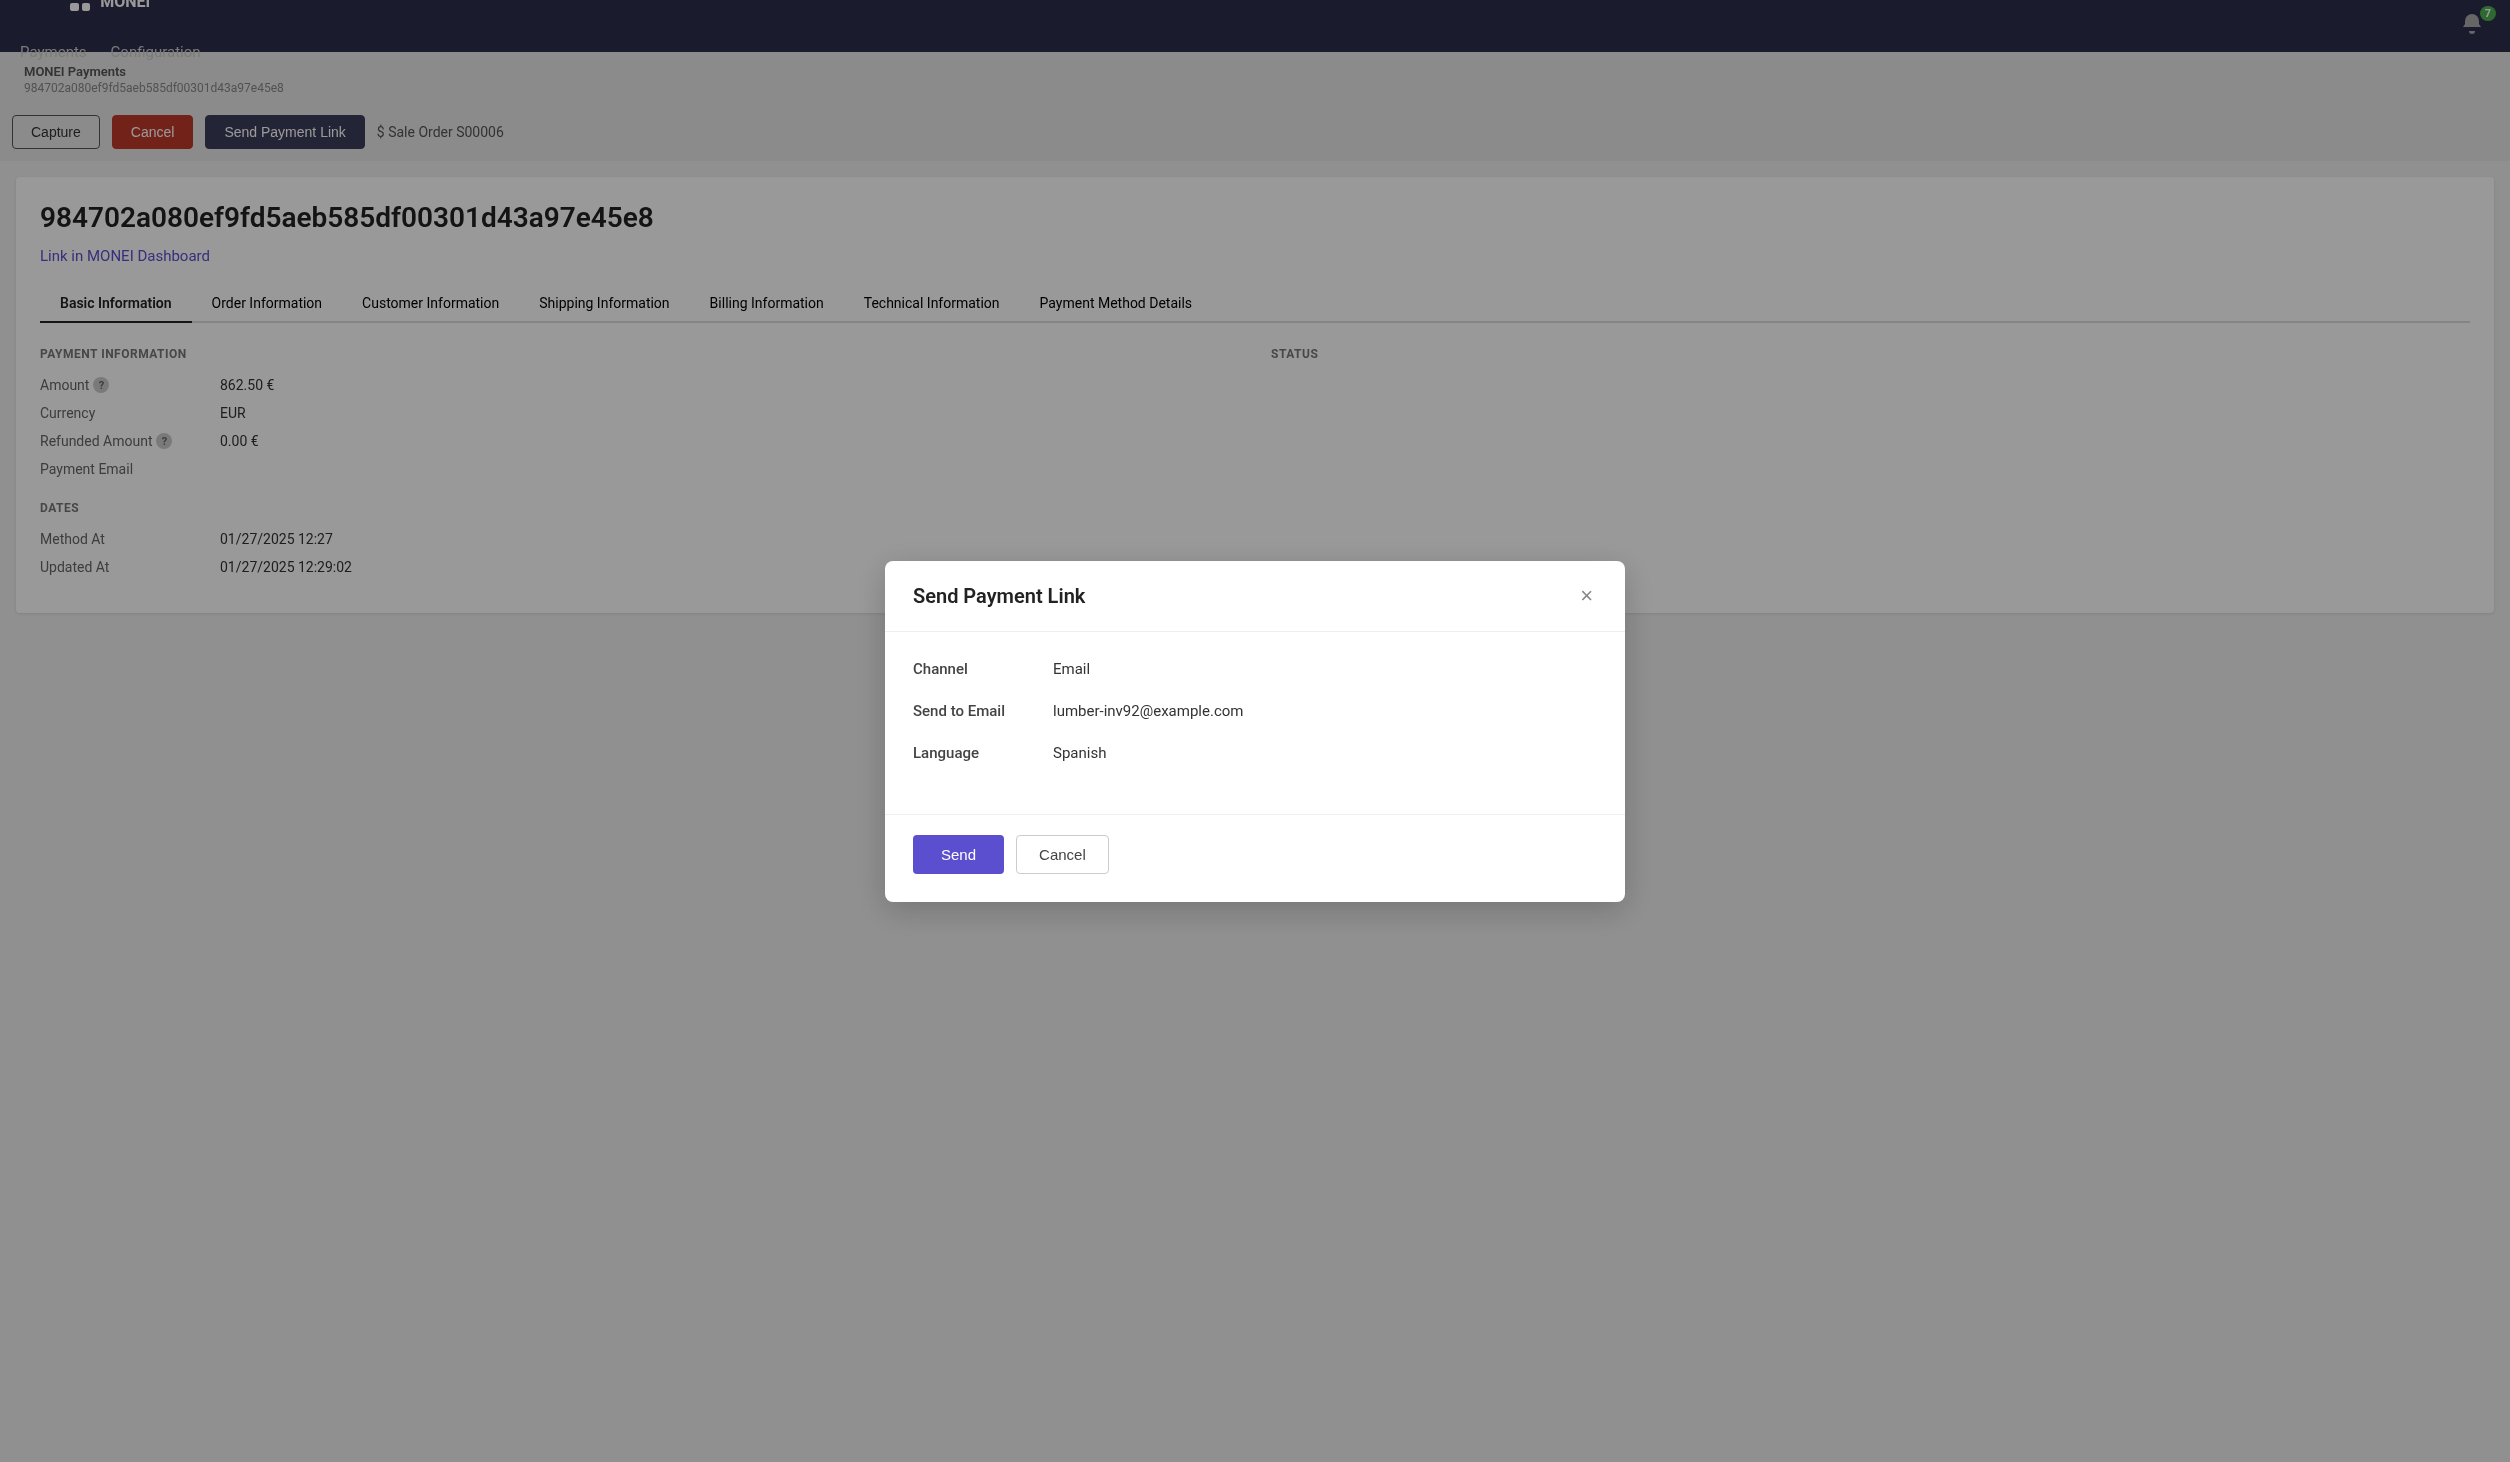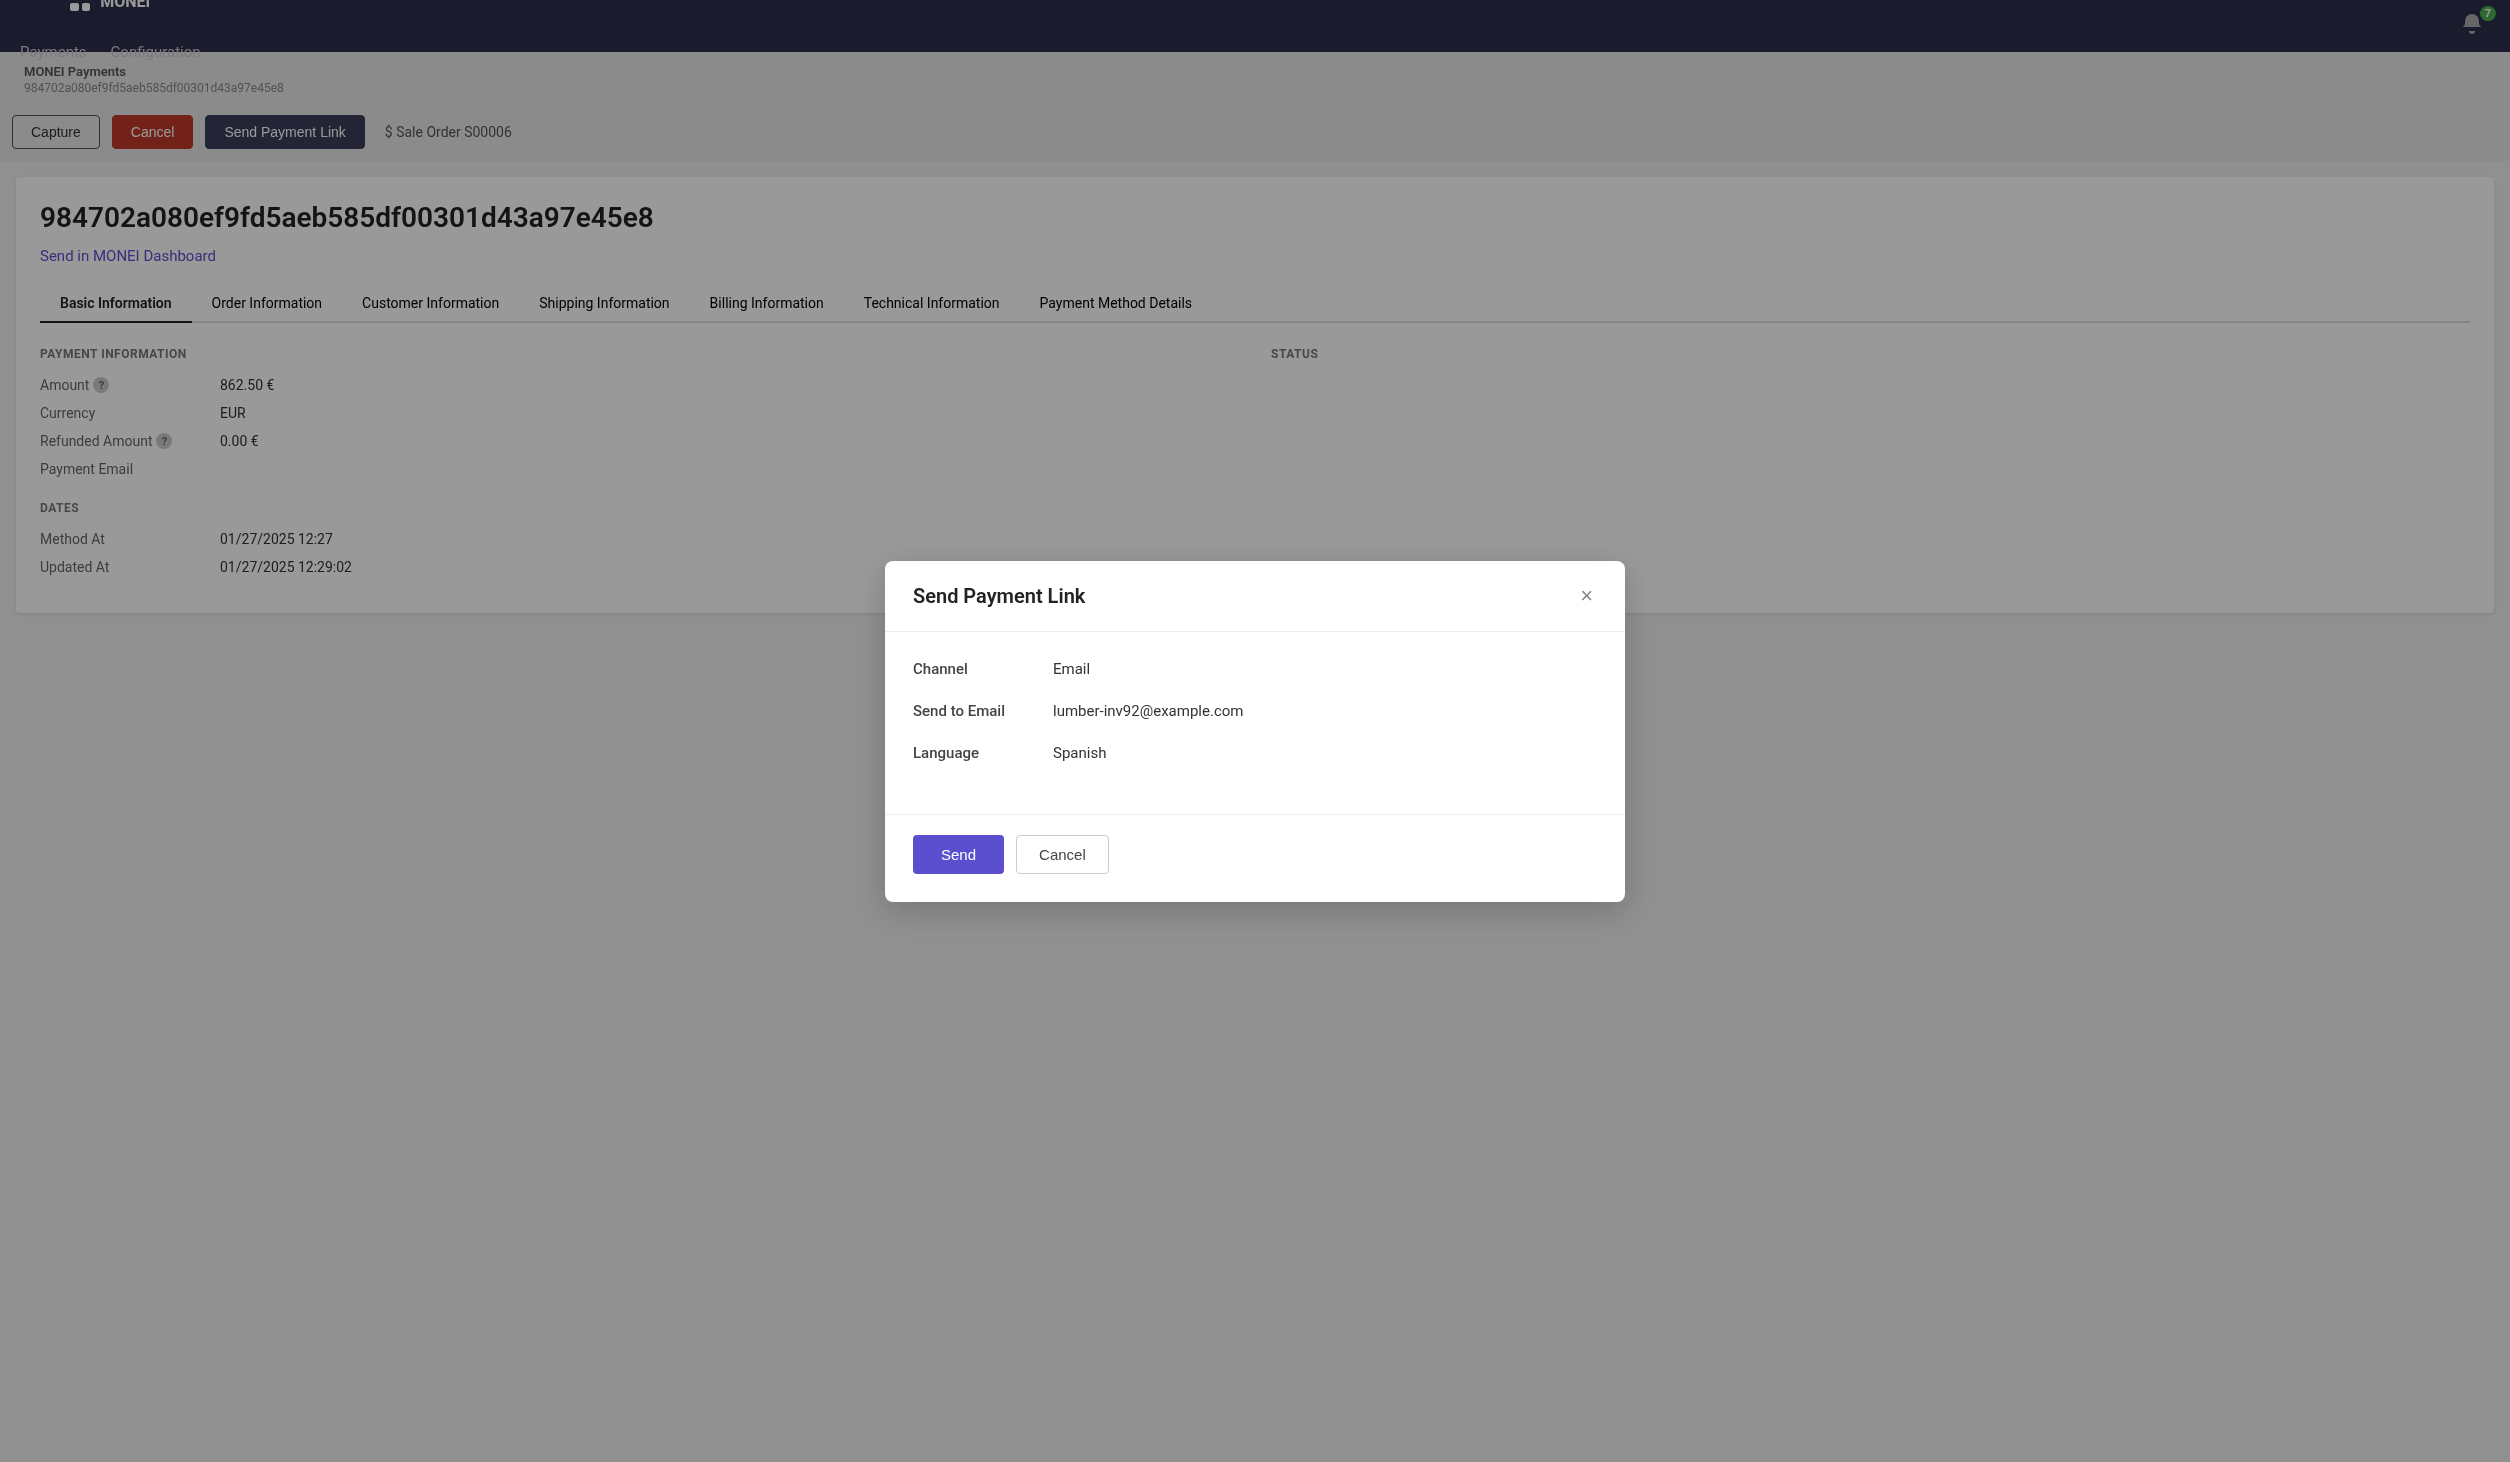--- a/index.html
+++ b/index.html
@@ -122,21 +122,21 @@
       color: #fff;
       border-color: #3d3d5c;
     }
     .sale-order-link {
       display: flex;
       align-items: center;
       gap: 6px;
       color: #555;
       font-size: 14px;
       text-decoration: none;
-      margin-left: 8px;
+      margin-left: 0;
     }
 
     
     .main-content {
       background: #fff;
       margin: 16px;
       border-radius: 4px;
       padding: 24px;
       box-shadow: 0 1px 3px rgba(0,0,0,0.1);
     }
@@ -351,21 +351,21 @@
   <button class="btn btn-outline-dark">Capture</button>
   <button class="btn btn-danger">Cancel</button>
   <button class="btn btn-dark">Send Payment Link</button>
   <a href="#" class="sale-order-link">
     <span>$ Sale Order S00006</span>
   </a>
 </div>
 
 <div class="main-content">
   <div class="payment-id">984702a080ef9fd5aeb585df00301d43a97e45e8</div>
-  <a href="#" class="dashboard-link">Send in MONEI Dashboard</a>
+  <a href="#" class="dashboard-link">Link in MONEI Dashboard</a>
 
   
   <div class="tabs">
     <div class="tab active">Basic Information</div>
     <div class="tab">Order Information</div>
     <div class="tab">Customer Information</div>
     <div class="tab">Shipping Information</div>
     <div class="tab">Billing Information</div>
     <div class="tab">Technical Information</div>
     <div class="tab">Payment Method Details</div>

